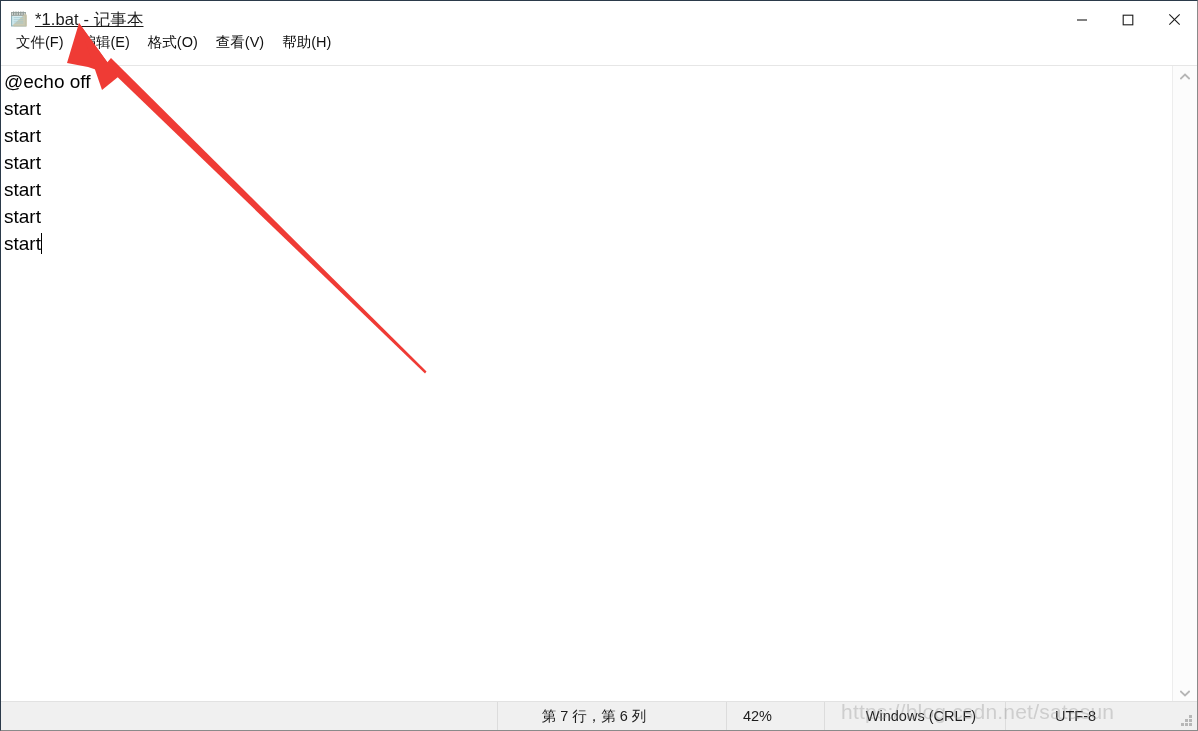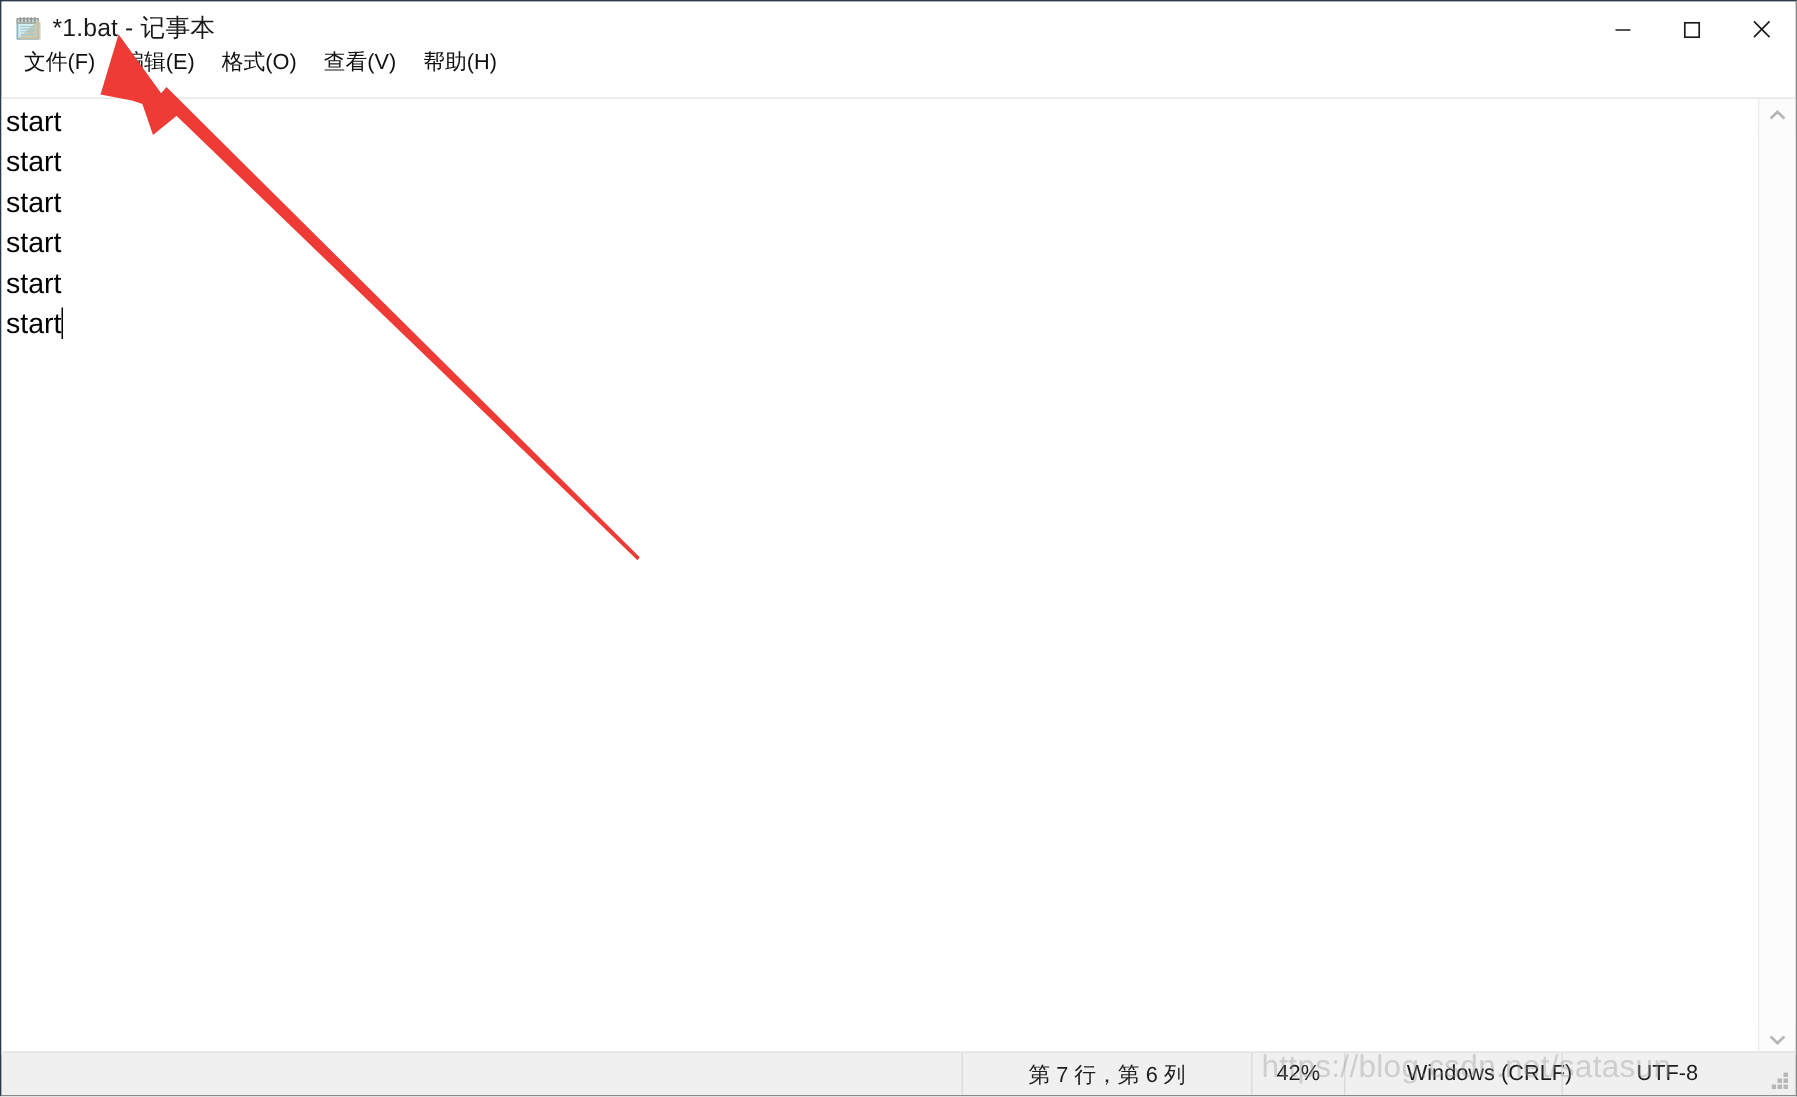--- a/index.html
+++ b/index.html
@@ -41,20 +41,21 @@
     width: 20px; height: 20px;
   }
   .title-text {
     position: absolute;
     left: 34px; top: 6px;
     font-size: 16.5px;
     color: #1b1b1b;
     line-height: 24px;
     white-space: nowrap;
     letter-spacing: 0.1px;
+    text-decoration: underline;
   }
   .winbtns {
     position: absolute;
     right: 0; top: 0;
     height: 37px;
     display: flex;
   }
   .winbtn {
     width: 46px; height: 37px;
     display: flex;
@@ -154,20 +155,21 @@
     position: absolute;
     left: 0; bottom: 0;
     width: 1196px;
     height: 29px;
     background: #f0f0f0;
     border-top: 1px solid #e2e2e2;
     box-sizing: border-box;
     display: flex;
     align-items: stretch;
     justify-content: flex-end;
+    gap: 36px;
   }
   .status-cell {
     display: flex;
     align-items: center;
     justify-content: center;
     font-size: 14.5px;
     color: #1d1d1d;
     border-left: 1px solid #dcdcdc;
     box-sizing: border-box;
     white-space: nowrap;
@@ -259,20 +261,21 @@
     <div class="menu-item">文件(F)</div>
     <div class="menu-item">编辑(E)</div>
     <div class="menu-item">格式(O)</div>
     <div class="menu-item">查看(V)</div>
     <div class="menu-item">帮助(H)</div>
   </div>
 
   <div class="editor-wrap">
 
     <div class="editor">
+      <div class="code-line">@echo off</div>
       <div class="code-line">start</div>
       <div class="code-line">start</div>
       <div class="code-line">start</div>
       <div class="code-line">start</div>
       <div class="code-line">start</div>
       <div class="code-line"><span>start</span><span class="caret"></span></div>
     </div>
 
     <div class="vscroll">
       <div class="vscroll-btn up">

